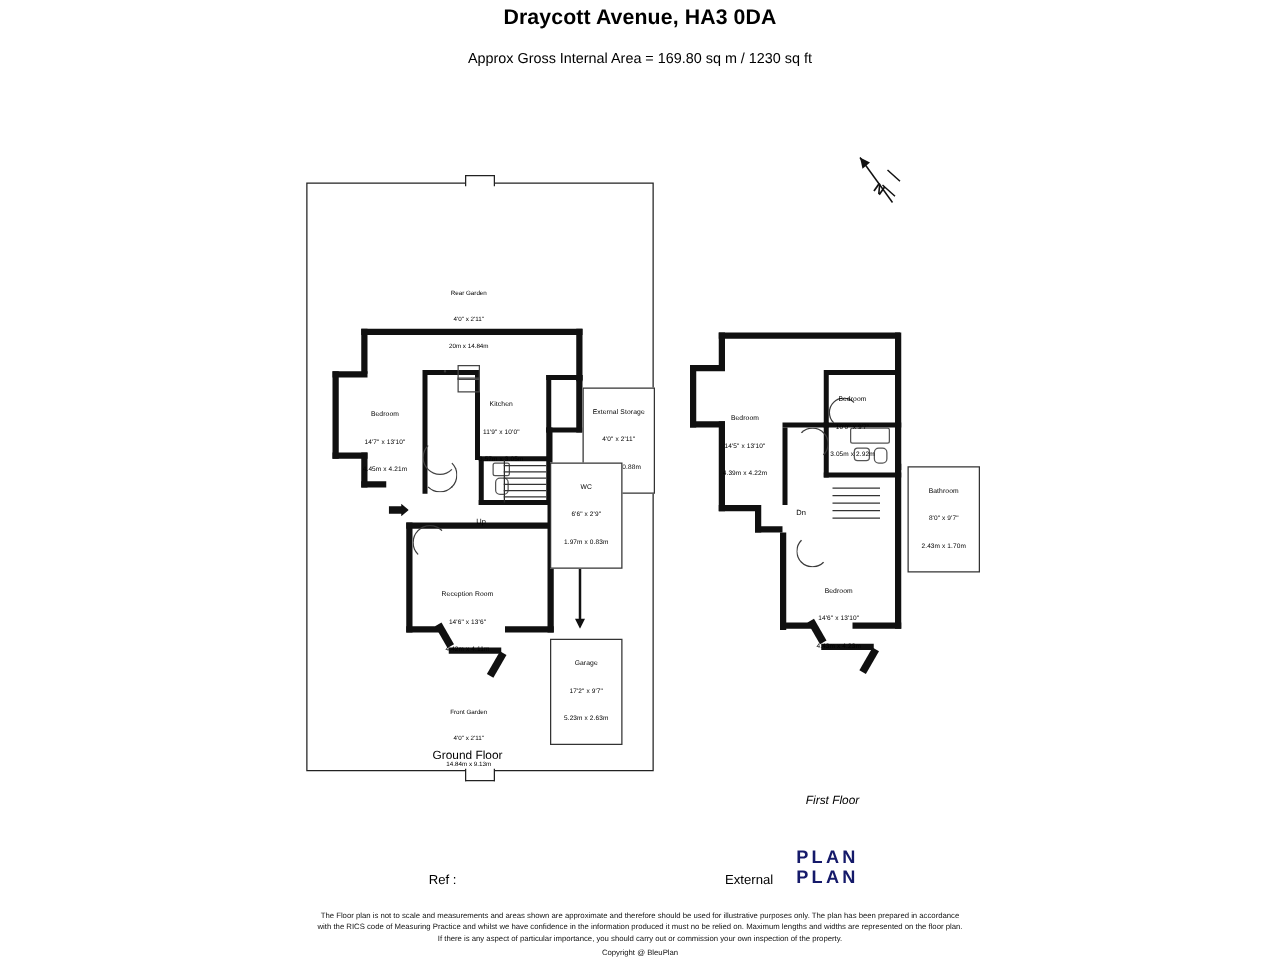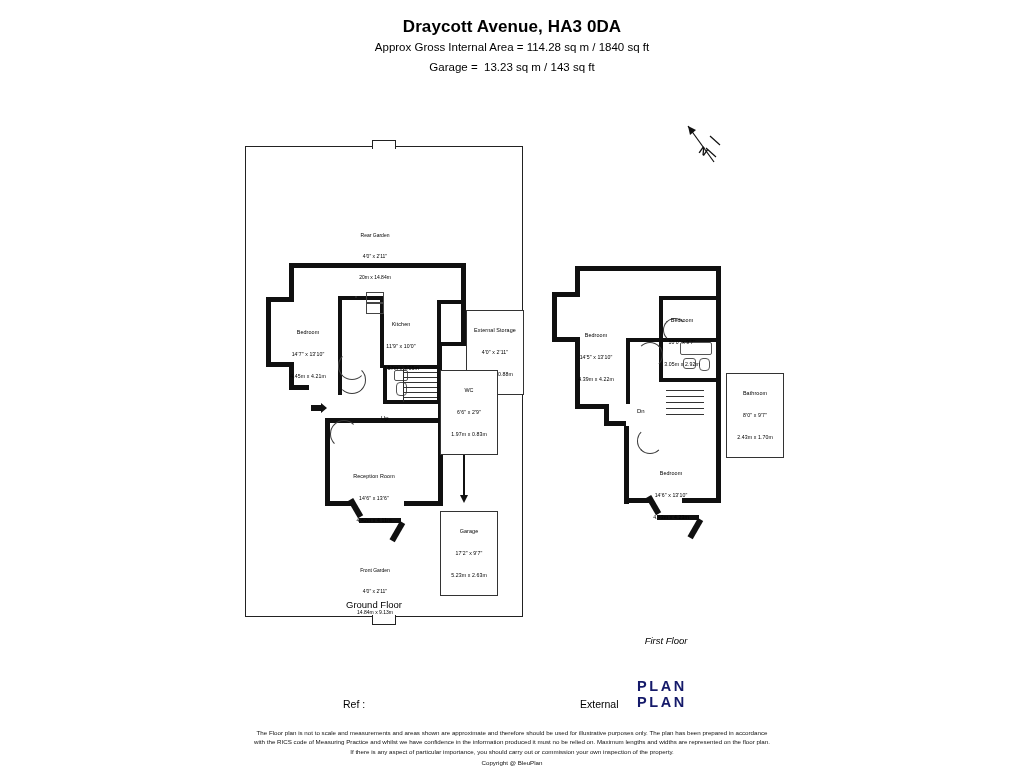--- a/index.html
+++ b/index.html
@@ -22,21 +22,20 @@
   
   .title {
     position: absolute;
     top: 4px;
     left: 0;
     width: 1024px;
     text-align: center;
     font-size: 17px;
     font-weight: bold;
     letter-spacing: 0.1px;
-    margin-top: 13px;
   }
   .areas {
     position: absolute;
     top: 38px;
     left: 0;
     width: 1024px;
     text-align: center;
     font-size: 11.5px;
     line-height: 19.5px;
   }
@@ -185,22 +184,21 @@
   .disclaimer .cr { padding-top: 1.5px; }
 </style>
 </head>
 <body>
 
 <div class="page">
 
   <div class="title">Draycott Avenue, HA3 0DA</div>
 
   <div class="areas">
-    <div>Approx Gross Internal Area = 114.28 sq m / 1840 sq ft</div>
-    <div>Garage =  13.23 sq m / 143 sq ft</div>
+    <div>Approx Gross Internal Area = 169.80 sq m / 1230 sq ft</div>
   </div>
 
   <div class="compass">
     <svg width="52" height="52" viewBox="0 0 52 52">
       <g stroke="#111" stroke-width="1.2" fill="none">
         <line x1="38" y1="44" x2="12" y2="8"></line>
         <path d="M12 8 L20 12 L14 17 Z" fill="#111" stroke="none"></path>
         <line x1="34" y1="18" x2="44" y2="27"></line>
         <line x1="30" y1="30" x2="40" y2="39"></line>
       </g>

